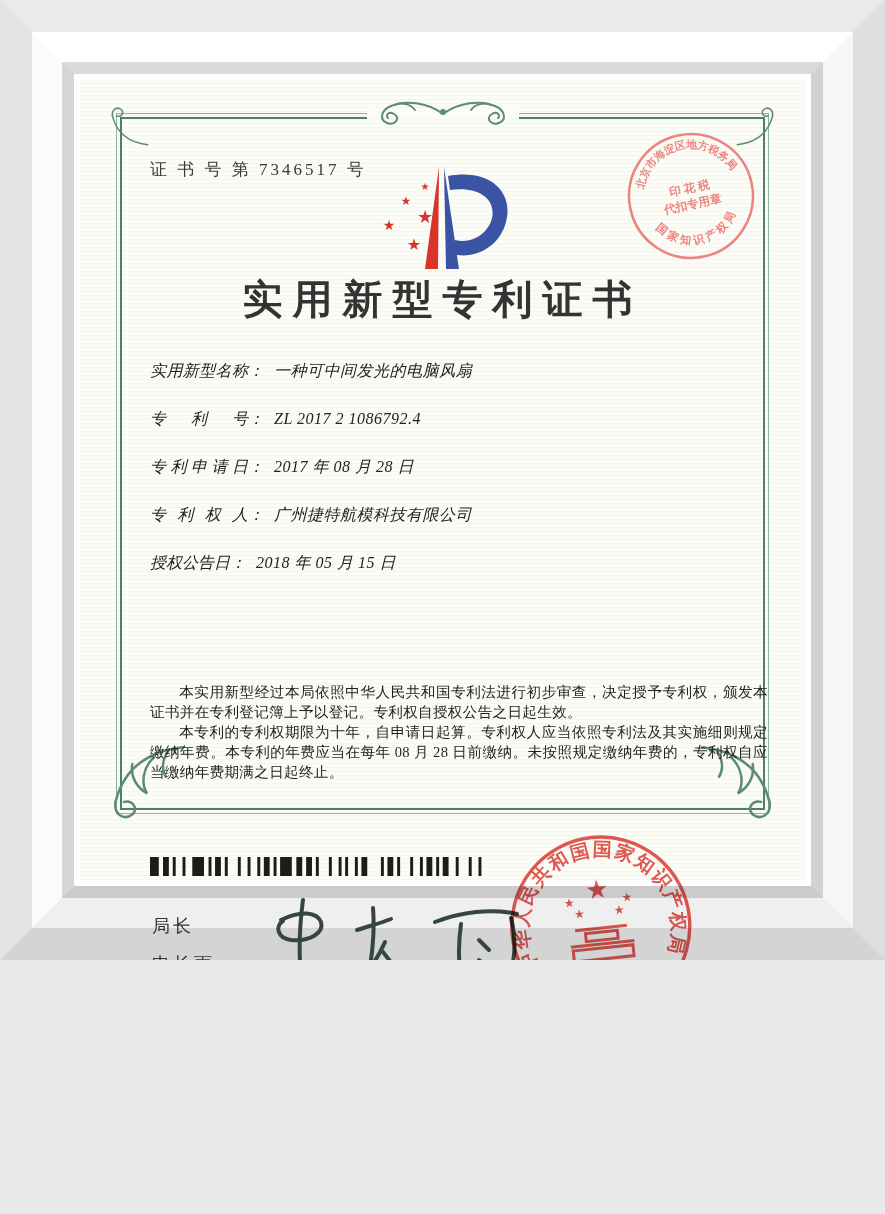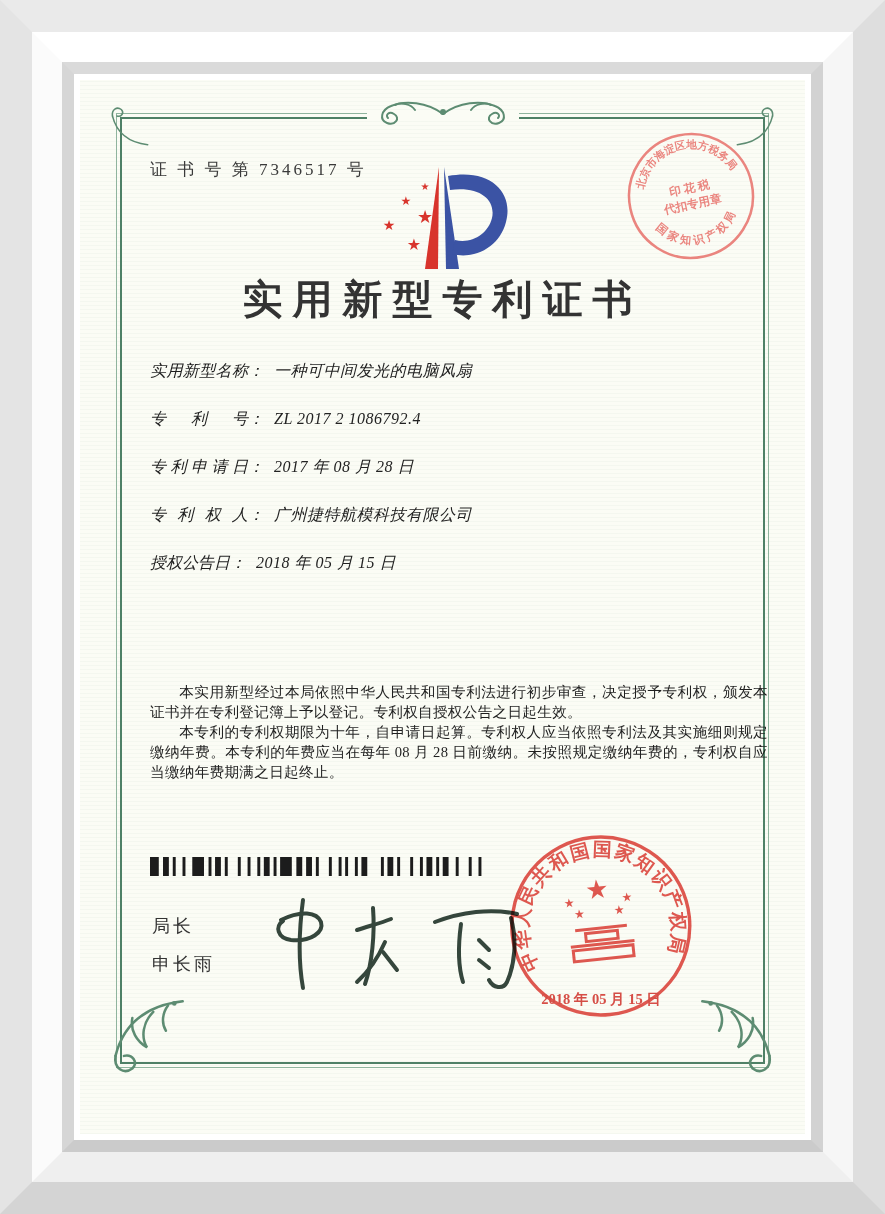--- a/index.html
+++ b/index.html
@@ -1,17 +1,17 @@
 <!DOCTYPE html>
 <html><head>
 <meta charset="utf-8">
 <style>
   html,body{margin:0;padding:0;background:#e9e9e9;}
   *{box-sizing:border-box;}
-  .photo{position:relative;width:885px;height:1214px;background:#000000;overflow:hidden;
+  .photo{position:relative;width:885px;height:960px;background:#000000;overflow:hidden;
          font-family:"Liberation Serif","DejaVu Serif",serif;}
   
   .f1{position:absolute;inset:0;border:32px solid;
       border-color:#eaeaea #dedede #d4d4d4 #e4e4e4;}
   .f2{position:absolute;inset:0;border:30px solid;
       border-color:#ffffff #f6f6f6 #efefef #fbfbfb;}
   .f3{position:absolute;inset:0;border:12px solid;
       border-color:#dadada #d2d2d2 #cbcbcb #d6d6d6;}
   .f4{position:absolute;inset:0;border:6px solid #ffffff;}
   .paper{position:absolute;inset:0;background:#fbfcf5;

